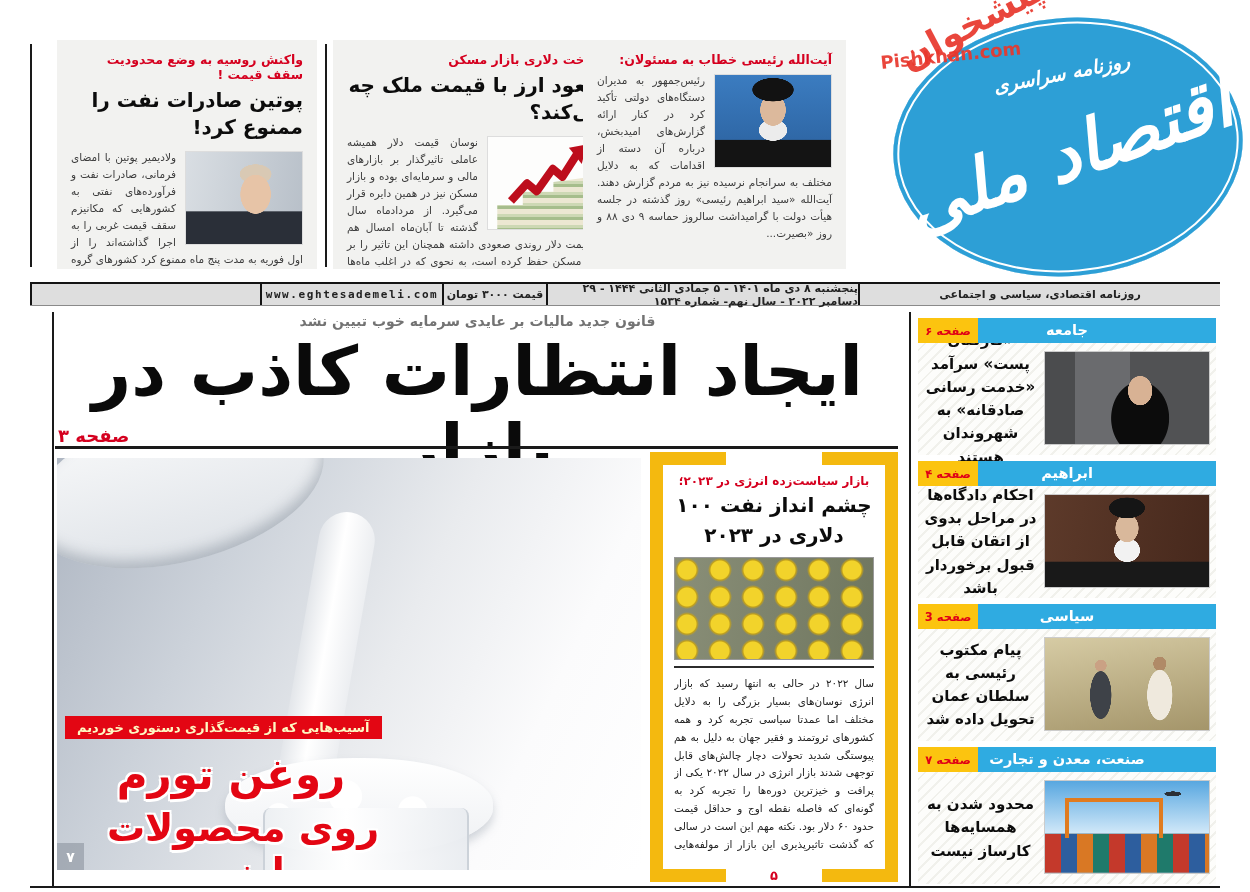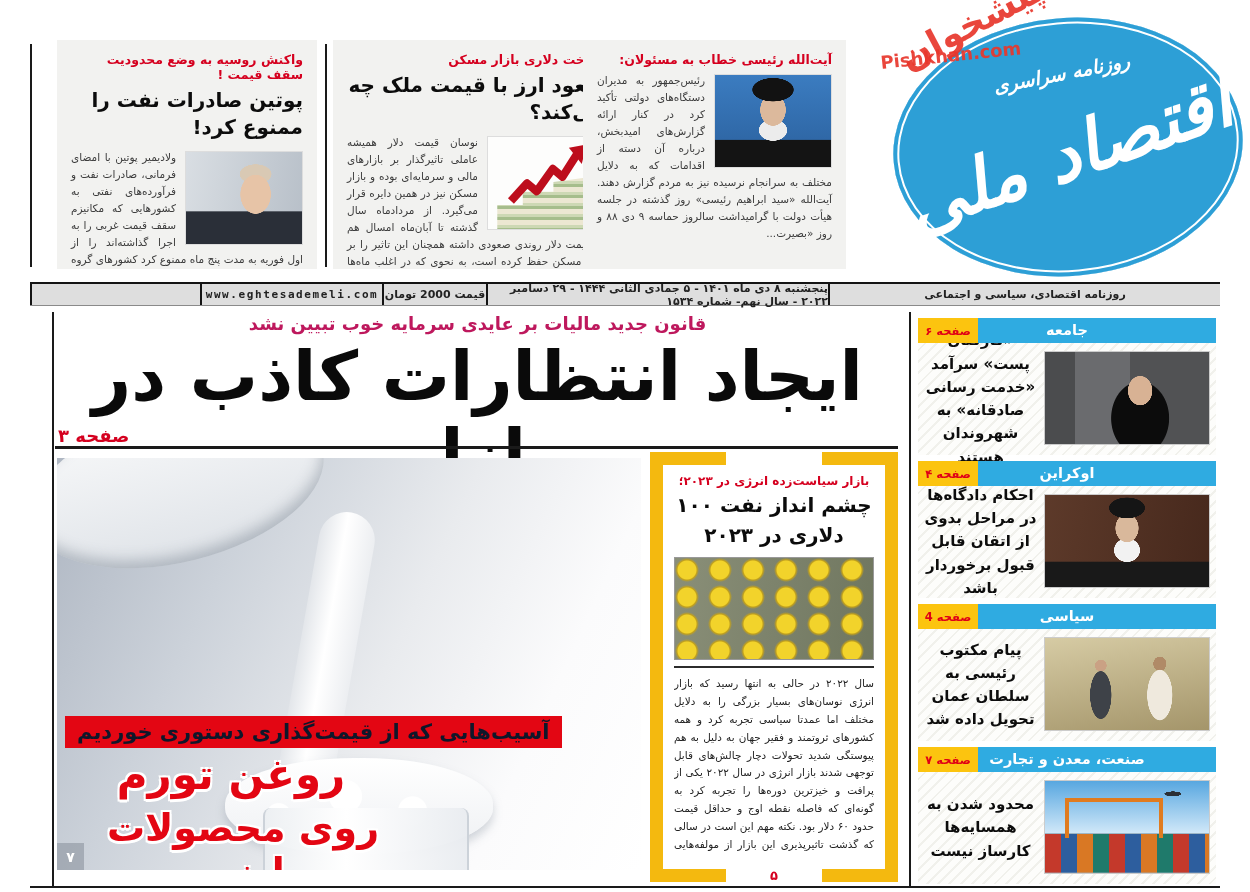--- a/index.html
+++ b/index.html
@@ -66,27 +66,27 @@
     linear-gradient(180deg, rgba(0,0,0,0) 70%, #141414 71%),
     linear-gradient(#3b7cc0,#2a5f9c); }
 
   
   .infobar {
     position:absolute; left:30px; top:282px; width:1190px; height:24px;
     background:#dedede; border-top:2px solid #141414; border-bottom:1px solid #8a8a8a;
     display:flex; align-items:stretch; font-size:11px; font-weight:bold; color:#222;
   }
   .infobar .seg { display:flex; align-items:center; justify-content:center; border-left:2px solid #141414; }
-  .seg-type { width:392px; } .seg-date { width:342px; } .seg-price { width:104px; }
+  .seg-type { width:362px; } .seg-date { width:312px; } .seg-price { width:104px; }
   .seg-web  { width:182px; direction:ltr; letter-spacing:1.6px; font-family:"DejaVu Sans Mono","Liberation Mono",monospace; font-size:11px; }
   .seg-fill { flex:1; border-left:none; }
 
   
   .lead { position:absolute; left:55px; top:313px; width:845px; text-align:center; }
-  .lead-kicker { color:#be185d; font-size:18px; font-weight:bold; }
+  .lead-kicker { color:#737373; font-size:14px; font-weight:bold; }
   .lead-head { color:#0a0a0a; font-size:68px; font-weight:bold; line-height:1.15;
                margin-top:4px; letter-spacing:-1px; }
   .lead-pageref { position:absolute; left:58px; top:425px; color:#d5001f; font-size:18px; font-weight:bold; }
 
   
   .milk {
     position:absolute; left:57px; top:458px; width:584px; height:412px; overflow:hidden;
     background:linear-gradient(115deg,#aeb6c2 0%,#ccd2da 28%,#e9ebee 55%,#fbfbfc 78%,#ffffff 100%);
   }
   .milk-jug { position:absolute; left:-30px; top:-46px; width:300px; height:150px;
@@ -97,22 +97,22 @@
     border-radius:28px; transform:rotate(10deg); }
   .milk-foam { position:absolute; left:168px; top:300px; width:268px; height:96px;
     background:radial-gradient(circle at 20% 60%, #fff 0 12px, rgba(255,255,255,0) 13px),
                radial-gradient(circle at 45% 40%, #fff 0 16px, rgba(255,255,255,0) 17px),
                radial-gradient(circle at 70% 55%, #fff 0 14px, rgba(255,255,255,0) 15px),
                linear-gradient(#ffffff,#eef0f3);
     border-radius:48%; box-shadow:0 6px 10px rgba(130,140,155,.35); }
   .milk-glass { position:absolute; left:206px; top:350px; width:206px; height:230px;
     background:linear-gradient(90deg,rgba(236,239,242,.95),#ffffff 40%,rgba(233,236,240,.95));
     border:2px solid #ccd2d9; border-top:none; border-radius:8px 8px 20px 20px; }
-  .milk-banner { position:absolute; left:8px; top:258px; background:#e30613; color:#0f172a;
-    font-size:21px; font-weight:bold; padding:4px 12px;text-align:right; }
+  .milk-banner { position:absolute; left:8px; top:258px; background:#e30613; color:#fef9c3;
+    font-size:13px; font-weight:bold; padding:4px 12px;text-align:right; }
   .milk-line { position:absolute; width:340px; text-align:center; color:#e30613; font-weight:bold;
     text-shadow:-2px -2px 0 #fff, 2px -2px 0 #fff, -2px 2px 0 #fff, 2px 2px 0 #fff, 0 3px 0 #fff; }
   .milk-line1 { left:4px; top:292px; font-size:42px; }
   .milk-line2 { left:16px; top:348px; font-size:38px; }
   .milk-pagenum { position:absolute; left:0; bottom:0; width:27px; height:27px;
     background:rgba(145,152,163,.65); color:#fff; font-size:14px; font-weight:bold;
     display:flex; align-items:center; justify-content:center; }
 
   
   .energy { position:absolute; left:650px; top:452px; width:248px; height:430px; background:#fff; }
@@ -225,21 +225,21 @@
     <div class="bodywrap">
       <div class="photo photo-raisi"></div>
       <p>رئیس‌جمهور به مدیران دستگاه‌های دولتی تأکید کرد در کنار ارائه گزارش‌های امیدبخش، درباره آن دسته از اقدامات که به دلایل مختلف به سرانجام نرسیده نیز به مردم گزارش دهند. آیت‌الله «سید ابراهیم رئیسی» روز گذشته در جلسه هیأت دولت با گرامیداشت سالروز حماسه ۹ دی ۸۸ و روز «بصیرت...</p>
     </div>
 
   </article>
 
   <div class="infobar">
     <div class="seg seg-type">روزنامه اقتصادی، سیاسی و اجتماعی</div>
     <div class="seg seg-date">پنجشنبه ۸ دی ماه ۱۴۰۱ - ۵ جمادی الثانی ۱۴۴۴ - ۲۹ دسامبر ۲۰۲۲ - سال نهم- شماره ۱۵۳۴</div>
-    <div class="seg seg-price">قیمت 2000 تومان</div>
+    <div class="seg seg-price">قیمت ۳۰۰۰ تومان</div>
     <div class="seg seg-web">www.eghtesademeli.com</div>
     <div class="seg seg-fill"></div>
   </div>
 
   <div class="vline" style="left:52px;top:312px;height:576px;"></div>
   <div class="vline" style="left:909px;top:312px;height:576px;"></div>
   <div class="hline" style="left:30px;top:886px;width:1190px;"></div>
 
   <div class="lead">
     <div class="lead-kicker">قانون جدید مالیات بر عایدی سرمایه خوب تبیین نشد</div>
@@ -284,33 +284,33 @@
         <div class="side-badge">صفحه ۶</div>
       </div>
       <div class="side-body">
         <div class="side-photo ph-society"></div>
         <div class="side-text">«کارکنان پست» سرآمد «خدمت رسانی صادقانه» به شهروندان هستند</div>
       </div>
     </div>
 
     <div class="side-sec">
       <div class="side-bar">
-        <div class="side-cat">اوکراین</div>
+        <div class="side-cat">ابراهیم</div>
         <div class="side-badge">صفحه ۴</div>
       </div>
       <div class="side-body">
         <div class="side-photo ph-cleric"></div>
         <div class="side-text">احکام دادگاه‌ها در مراحل بدوی از اتقان قابل قبول برخوردار باشد</div>
       </div>
     </div>
 
     <div class="side-sec">
       <div class="side-bar">
         <div class="side-cat">سیاسی</div>
-        <div class="side-badge">صفحه 4</div>
+        <div class="side-badge">صفحه 3</div>
       </div>
       <div class="side-body">
         <div class="side-photo ph-oman"></div>
         <div class="side-text">پیام مکتوب رئیسی به سلطان عمان تحویل داده شد</div>
       </div>
     </div>
 
     <div class="side-sec">
       <div class="side-bar">
         <div class="side-cat">صنعت، معدن و تجارت</div>

